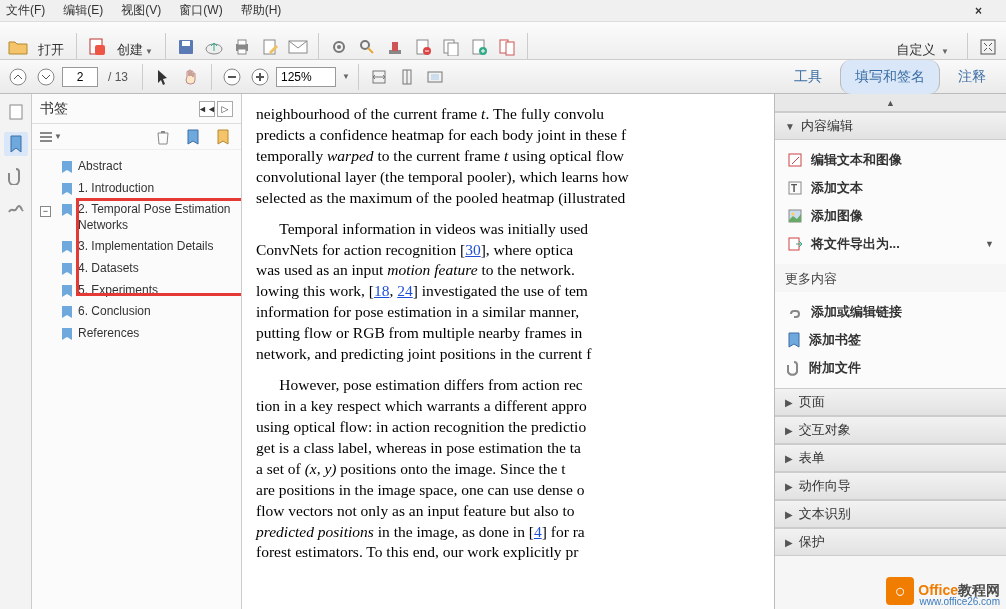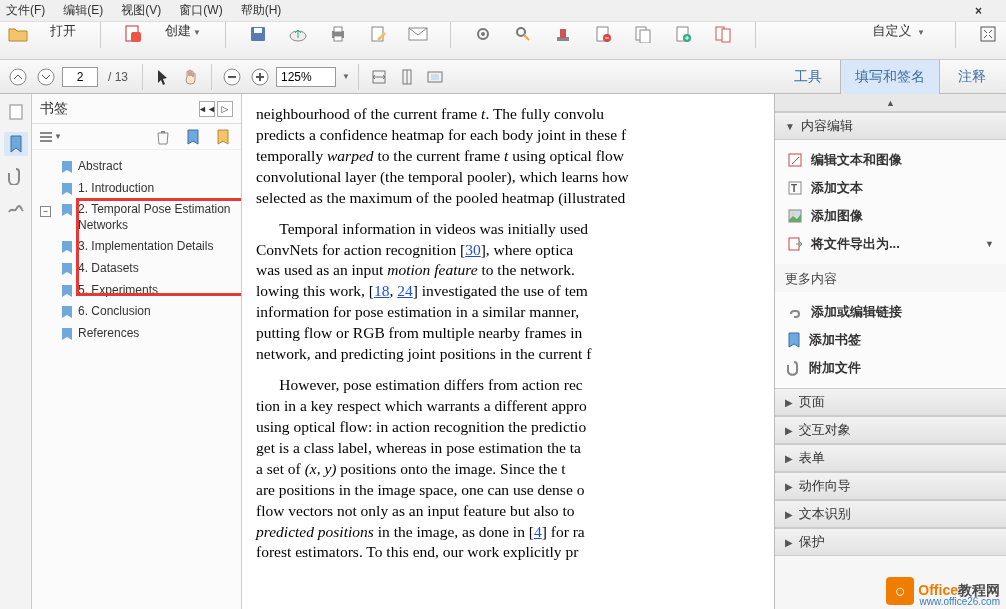--- a/index.html
+++ b/index.html
@@ -1,33 +1,33 @@
 <!DOCTYPE html>
 <html><head>
 <meta charset="utf-8">
 <style>
 * { margin:0; padding:0; box-sizing:border-box; }
 body { font-family: "Microsoft YaHei", Arial, sans-serif; font-size:12px; color:#333; background:#fff; width:1006px; height:609px; overflow:hidden; position:relative; }
 .menubar { height:22px; background:#f0f0f0; display:flex; align-items:center; padding:0 6px; border-bottom:1px solid #ddd; }
 .menubar span { margin-right:18px; cursor:default; }
 .menubar .close-x { margin-left:auto; font-weight:bold; cursor:pointer; }
-.toolbar1 { height:38px; background:linear-gradient(#fcfcfc,#eee); border-bottom:1px solid #ccc; display:flex; align-items:flex-start; padding:0 6px; gap:16px; }
+.toolbar1 { height:38px; background:linear-gradient(#fcfcfc,#eee); border-bottom:1px solid #ccc; display:flex; align-items:flex-end; padding:0 6px; gap:4px; }
 .tb-btn { width:24px; height:24px; display:flex; align-items:center; justify-content:center; border-radius:2px; cursor:pointer; }
 .tb-sep { width:1px; height:26px; background:#ccc; margin:0 4px; }
 .tb-label { font-size:13px; padding:0 4px; cursor:pointer; }
 .dropdown-arrow { font-size:8px; color:#666; margin-left:2px; }
 .toolbar1 .spacer { flex:1; }
 .right-label { font-size:13px; padding:0 10px; color:#333; cursor:pointer; }
 .toolbar2 { height:34px; background:linear-gradient(#fafafa,#eaeaea); border-bottom:1px solid #bbb; display:flex; align-items:center; padding:0 6px; gap:4px; }
 .page-input { width:36px; height:20px; text-align:center; border:1px solid #999; font-size:12px; }
 .page-total { color:#555; margin:0 6px; }
 .zoom-select { width:60px; height:20px; border:1px solid #999; font-size:12px; padding:0 4px; }
 .toolbar2 .spacer { flex:1; }
 .tool-tab { font-size:14px; padding:0 14px; height:34px; display:flex; align-items:center; cursor:pointer; color:#3b6ea5; }
-.tool-tab.active { background:#d9e7f8; border-left:1px solid #bbb; border-right:1px solid #bbb; }
+.tool-tab.active { background:#d9e7f8; border-left:1px solid #bbb; border-right:1px solid #bbb;border-radius:11px; }
 .main { display:flex; height:515px; }
 .left-strip { width:32px; background:#f3f3f3; border-right:1px solid #ccc; display:flex; flex-direction:column; align-items:center; padding-top:6px; gap:8px; }
 .left-strip .strip-item { width:24px; height:24px; display:flex; align-items:center; justify-content:center; cursor:pointer; border-radius:2px; }
 .left-strip .strip-item.active { background:#d9e7f8; }
 .bookmarks { width:210px; border-right:1px solid #ccc; background:#fbfbfb; display:flex; flex-direction:column; }
 .bk-header { height:30px; display:flex; align-items:center; padding:8px 8px; border-bottom:1px solid #ddd; }
 .bk-header .title { font-size:14px; flex:1; }
 .bk-nav { width:16px; height:16px; border:1px solid #aaa; margin-left:2px; display:flex; align-items:center; justify-content:center; font-size:9px; cursor:pointer; background:#fff; }
 .bk-tools { height:26px; display:flex; align-items:center; padding:0 6px; gap:6px; border-bottom:1px solid #eee; }
 .bk-tools .spacer { flex:1; }

